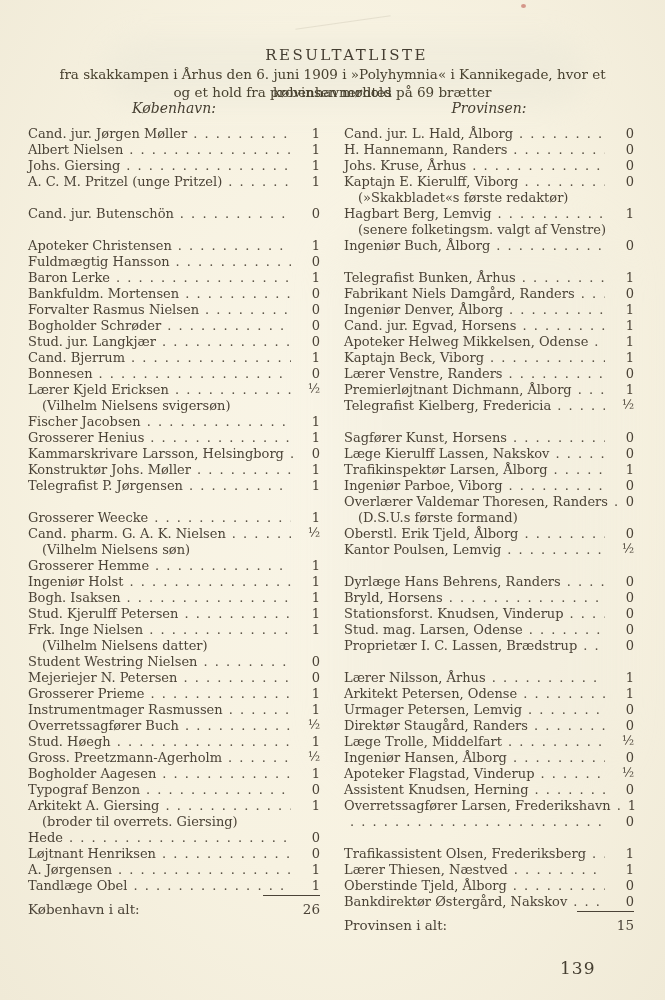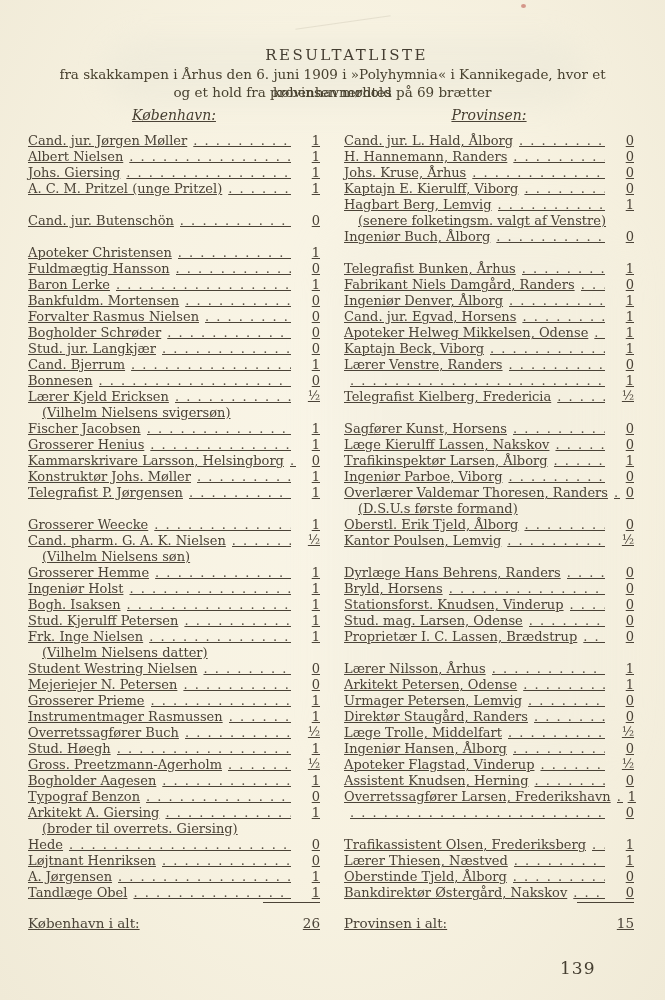--- a/index.html
+++ b/index.html
@@ -38,21 +38,21 @@
     position: absolute; top: 46px; left: 0; width: 100%;
     text-align: center; font-size: 15px; letter-spacing: 2.5px; color: #443d31; padding-left: 14px;
   }
   .subtitle {
     position: absolute; left: 0; width: 100%;
     text-align: center; font-size: 13.5px; line-height: 18px; color: #48412f;
   }
   .subtitle.l1 { top: 65px; }
   .subtitle.l2 { top: 83px; }
 
-  .col { position: absolute; top: 107px; text-decoration: underline; }
+  .col { position: absolute; top: 100px; }
   .col.left  { left: 28px;  width: 292px; }
   .col.right { left: 344px; width: 290px; }
 
   .col-header {
     margin: 0 0 10px 0; font-weight: normal; font-style: italic;
     text-align: center; font-size: 14px; line-height: 16px; color: #453e30;
   }
 
   .row { display: flex; align-items: baseline; line-height: 16px; }
   .row.gap { margin-top: 16px; }
@@ -68,21 +68,21 @@
   .score { width: 24px; text-align: right; white-space: nowrap; }
   .score.frac { font-size: 12.5px; position: relative; top: -1.5px; }
   .note { line-height: 16px; padding-left: 14px; white-space: nowrap; }
 
   .total-rule {
     margin: 1px 0 0 auto; width: 57px; height: 0;
     border-top: 1.2px solid #4b4337;
   }
   .total-row {
     display: flex; justify-content: space-between; align-items: baseline;
-    margin-top: 12px; font-size: 13.5px;
+    margin-top: 5px; font-size: 13.5px;
   }
 
   .page-number {
     position: absolute; top: 958px; left: 560px; width: 74px;
     font-size: 17px; letter-spacing: 1px; color: #453e30;
   }
 </style>
 </head>
 <body>
 
@@ -333,20 +333,21 @@
         <div class="row">
           <span class="name">Johs. Kruse, Århus</span>
           <span class="leader"></span>
           <span class="score">0</span>
         </div>
         <div class="row">
           <span class="name">Kaptajn E. Kierulff, Viborg</span>
           <span class="leader"></span>
           <span class="score">0</span>
         </div>
+        <div class="note">(»Skakbladet«s første redaktør)</div>
         <div class="row">
           <span class="name">Hagbart Berg, Lemvig</span>
           <span class="leader"></span>
           <span class="score">1</span>
         </div>
         <div class="note">(senere folketingsm. valgt af Venstre)</div>
         <div class="row">
           <span class="name">Ingeniør Buch, Ålborg</span>
           <span class="leader"></span>
           <span class="score">0</span>
@@ -380,20 +381,21 @@
           <span class="name">Kaptajn Beck, Viborg</span>
           <span class="leader"></span>
           <span class="score">1</span>
         </div>
         <div class="row">
           <span class="name">Lærer Venstre, Randers</span>
           <span class="leader"></span>
           <span class="score">0</span>
         </div>
         <div class="row">
+          <span class="name">Premierløjtnant Dichmann, Ålborg</span>
           <span class="leader"></span>
           <span class="score">1</span>
         </div>
         <div class="row">
           <span class="name">Telegrafist Kielberg, Fredericia</span>
           <span class="leader"></span>
           <span class="score frac">½</span>
         </div>
         <div class="row gap">
           <span class="name">Sagfører Kunst, Horsens</span>

